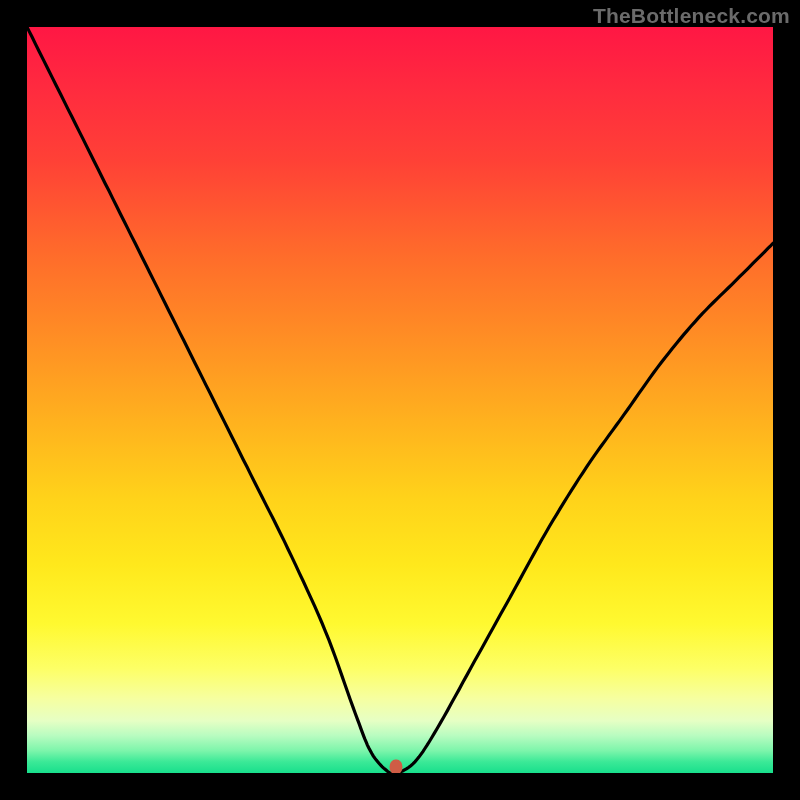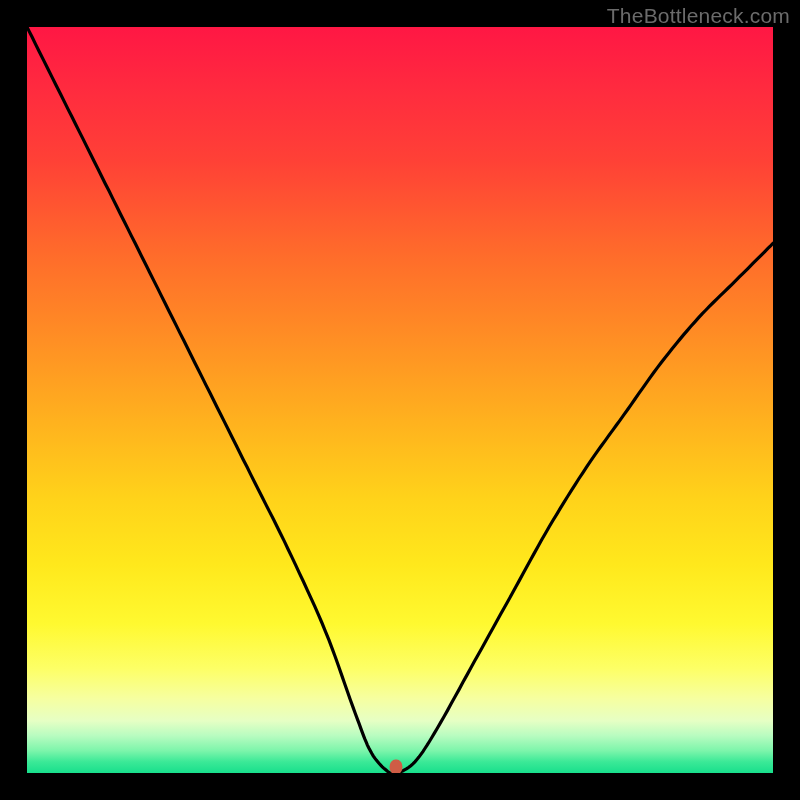--- a/index.html
+++ b/index.html
@@ -63,21 +63,21 @@
     border-radius: 50% / 55%;
     background: #cf5c45;
     transform: translate(-50%, -50%);
   }
   .watermark {
     position: absolute;
     top: 4px;
     right: 10px;
     color: #6b6b6b;
     font-size: 21px;
-    font-weight: 400;
+    font-weight: 700;
     letter-spacing: 0.2px;
     user-select: none;
   }
 </style>
 </head>
 <body>
 
 <div class="frame">
 
   <div class="watermark">TheBottleneck.com</div>

